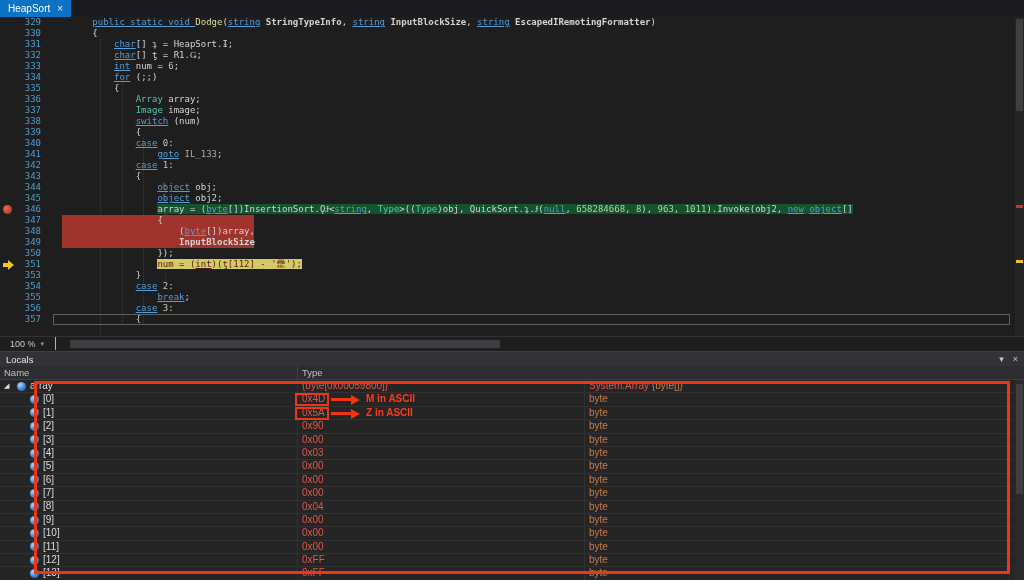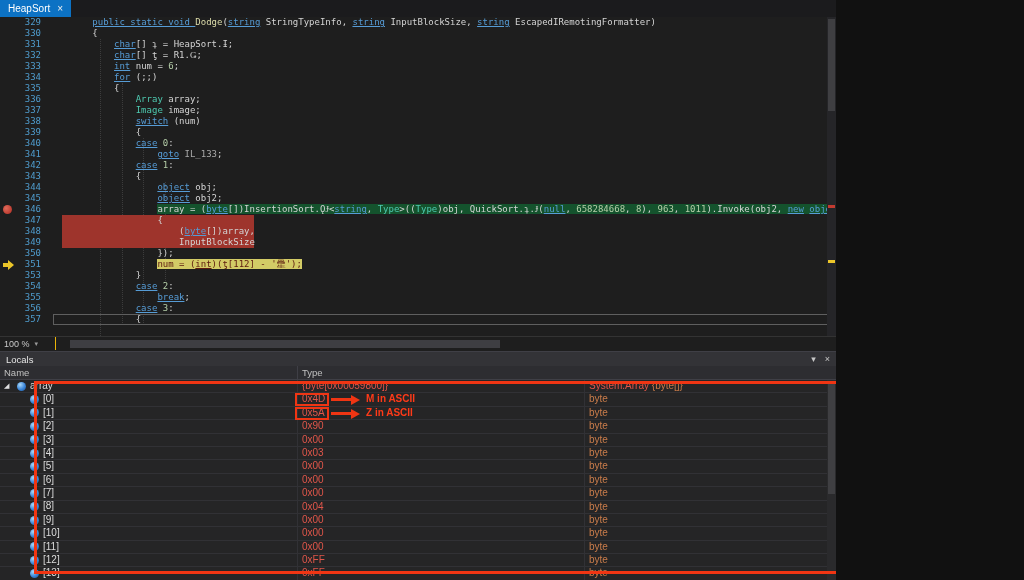--- a/index.html
+++ b/index.html
@@ -1,39 +1,39 @@
 <!DOCTYPE html>
 <html><head>
 <meta charset="utf-8">
 <style>
   * { box-sizing: border-box; margin: 0; padding: 0; }
   html,body { background:#111; }
   .screen {
-    position: relative; width: 836px; height: 580px;
+    position: relative; width: 1024px; height: 580px;
     background: #1e1e1e; overflow: hidden;
     font-family: "Liberation Sans", sans-serif;
   }
 
   
   .tabbar { position:absolute; top:0; left:0; right:0; height:17px; background:#1b1b1d; }
   .tab {
     position:absolute; left:0; top:0; height:17px; background:#0c72c4; color:#fff;
     font-size:10px; display:flex; align-items:center; padding:0 8px; gap:7px;
   }
   .tabclose { font-size:10px; color:#f0f0f0; }
 
   
   .editor { position:absolute; top:17px; left:0; right:0; height:319px; background:#1e1e1e; overflow:hidden; }
   .code-line {
     white-space:pre; height:11px; line-height:11px; position:relative; z-index:1;
     font-family:"DejaVu Sans Mono", monospace; font-size:9px; color:#d4d4d4;
   }
   .ln { display:inline-block; width:34px; margin-left:15px; padding-right:8px; text-align:right; color:#4f9ccd; }
   .c-k { color:#569cd6;text-decoration:underline; } .c-m { color:#dcdcaa; } .c-ty { color:#4ec9b0; }
-  .c-p { color:#d4d4d4; } .c-b { color:#d4d4d4; font-weight:normal; }
+  .c-p { color:#d4d4d4; } .c-b { color:#d4d4d4; font-weight:bold; }
   .c-n { color:#b5cea8; } .c-s { color:#d69d85; } .c-g { color:#a8a8a8; }
   .hl-exec { background:#14532d; }
   .hl-yellow { background:#d3cb66; }
   .hl-yellow span { color:#5c1a0e !important; }
 
   .guide { position:absolute; width:0; border-left:1px dotted #3c3c3c; z-index:0; }
   .g1 { left:100px; top:22px;  height:297px; }
   .g2 { left:122px; top:66px;  height:242px; }
   .g3 { left:143px; top:121px; height:187px; }
   .g4 { left:165px; top:165px; height:99px; }
@@ -48,21 +48,21 @@
         border-left:6px solid #ecc629; border-top:5px solid transparent; border-bottom:5px solid transparent; z-index:2; }
 
   .vscroll { position:absolute; right:0; top:0; width:9px; height:319px; background:#252528; z-index:4; }
   .vthumb  { position:absolute; left:1px; top:2px; width:7px; height:92px; background:#3f3f42; }
   .vmark-red { position:absolute; left:1px; top:188px; width:7px; height:3px; background:#c33b30; }
   .vmark-yel { position:absolute; left:1px; top:243px; width:7px; height:3px; background:#ecc629; }
 
   
   .bottombar { position:absolute; top:336px; left:0; right:0; height:14px; background:#1e1e1e;
                border-top:1px solid #333; display:flex; align-items:center; }
-  .zoom { width:56px; height:100%; color:#c8c8c8; font-size:9px; padding-left:4px;
+  .zoom { width:56px; height:100%; color:#c8c8c8; font-size:9px; padding-left:10px;
           display:flex; align-items:center; gap:5px; border-right:1px solid #eab308; }
   .zoom .caret { font-size:7px; color:#9a9a9a; }
   .hscroll { flex:1; height:100%; position:relative; }
   .hthumb  { position:absolute; left:14px; top:3px; width:430px; height:8px; background:#3e3e42; }
 
   
   .locals { position:absolute; top:351px; left:0; right:0; bottom:0; background:#252526;
             border-top:1px solid #3f3f46; display:flex; flex-direction:column; }
   .ltitle { height:14px; background:#333337; color:#e4e4e4; font-size:9.5px;
             display:flex; align-items:center; padding:0 6px; }

